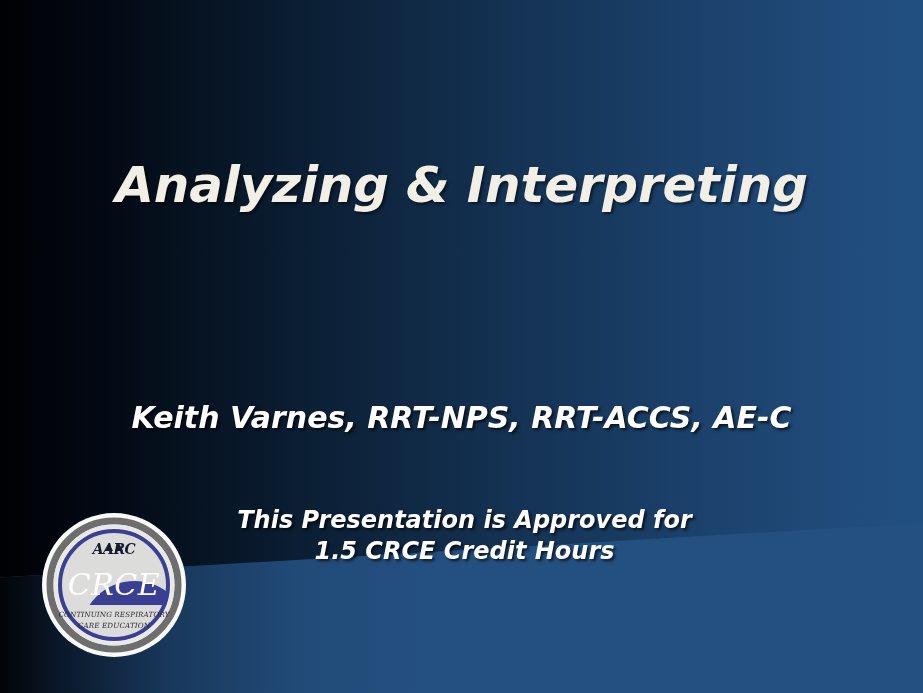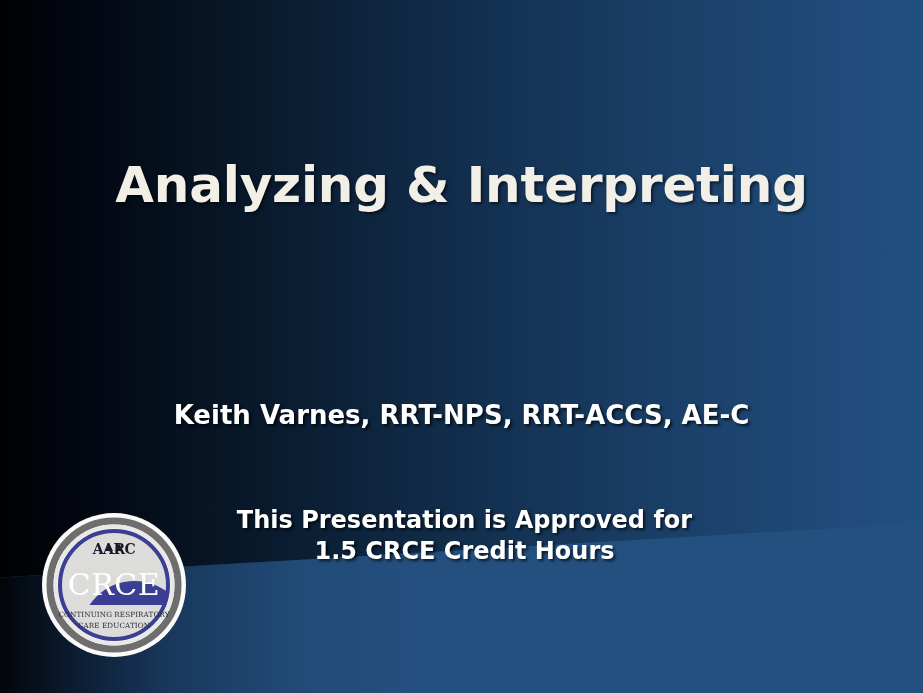--- a/index.html
+++ b/index.html
@@ -18,20 +18,21 @@
     
     background: linear-gradient(90deg,
         #000103 0%,
         #020610 8%,
         #061220 20%,
         #0c2138 36%,
         #143253 55%,
         #1b416b 75%,
         #204a79 90%,
         #21507f 100%);
+    font-style: italic;
   }
 
   
   .diagonal-wedge {
     position: absolute;
     left: 0;
     right: 0;
     bottom: 0;
     height: 170px;
     background: #245080;
@@ -73,21 +74,21 @@
     text-shadow: 2px 2px 3px rgba(0,0,0,0.55);
   }
 
   .presenter {
     position: absolute;
     top: 400px;
     left: 0;
     width: 923px;
     text-align: center;
     color: #ffffff;
-    font-size: 26px;
+    font-size: 30px;
     font-weight: bold;
     letter-spacing: 0px;
     text-shadow: 2px 2px 3px rgba(0,0,0,0.7);
   }
 
   .approval-block {
     position: absolute;
     top: 505px;
     left: 0;
     width: 923px;

